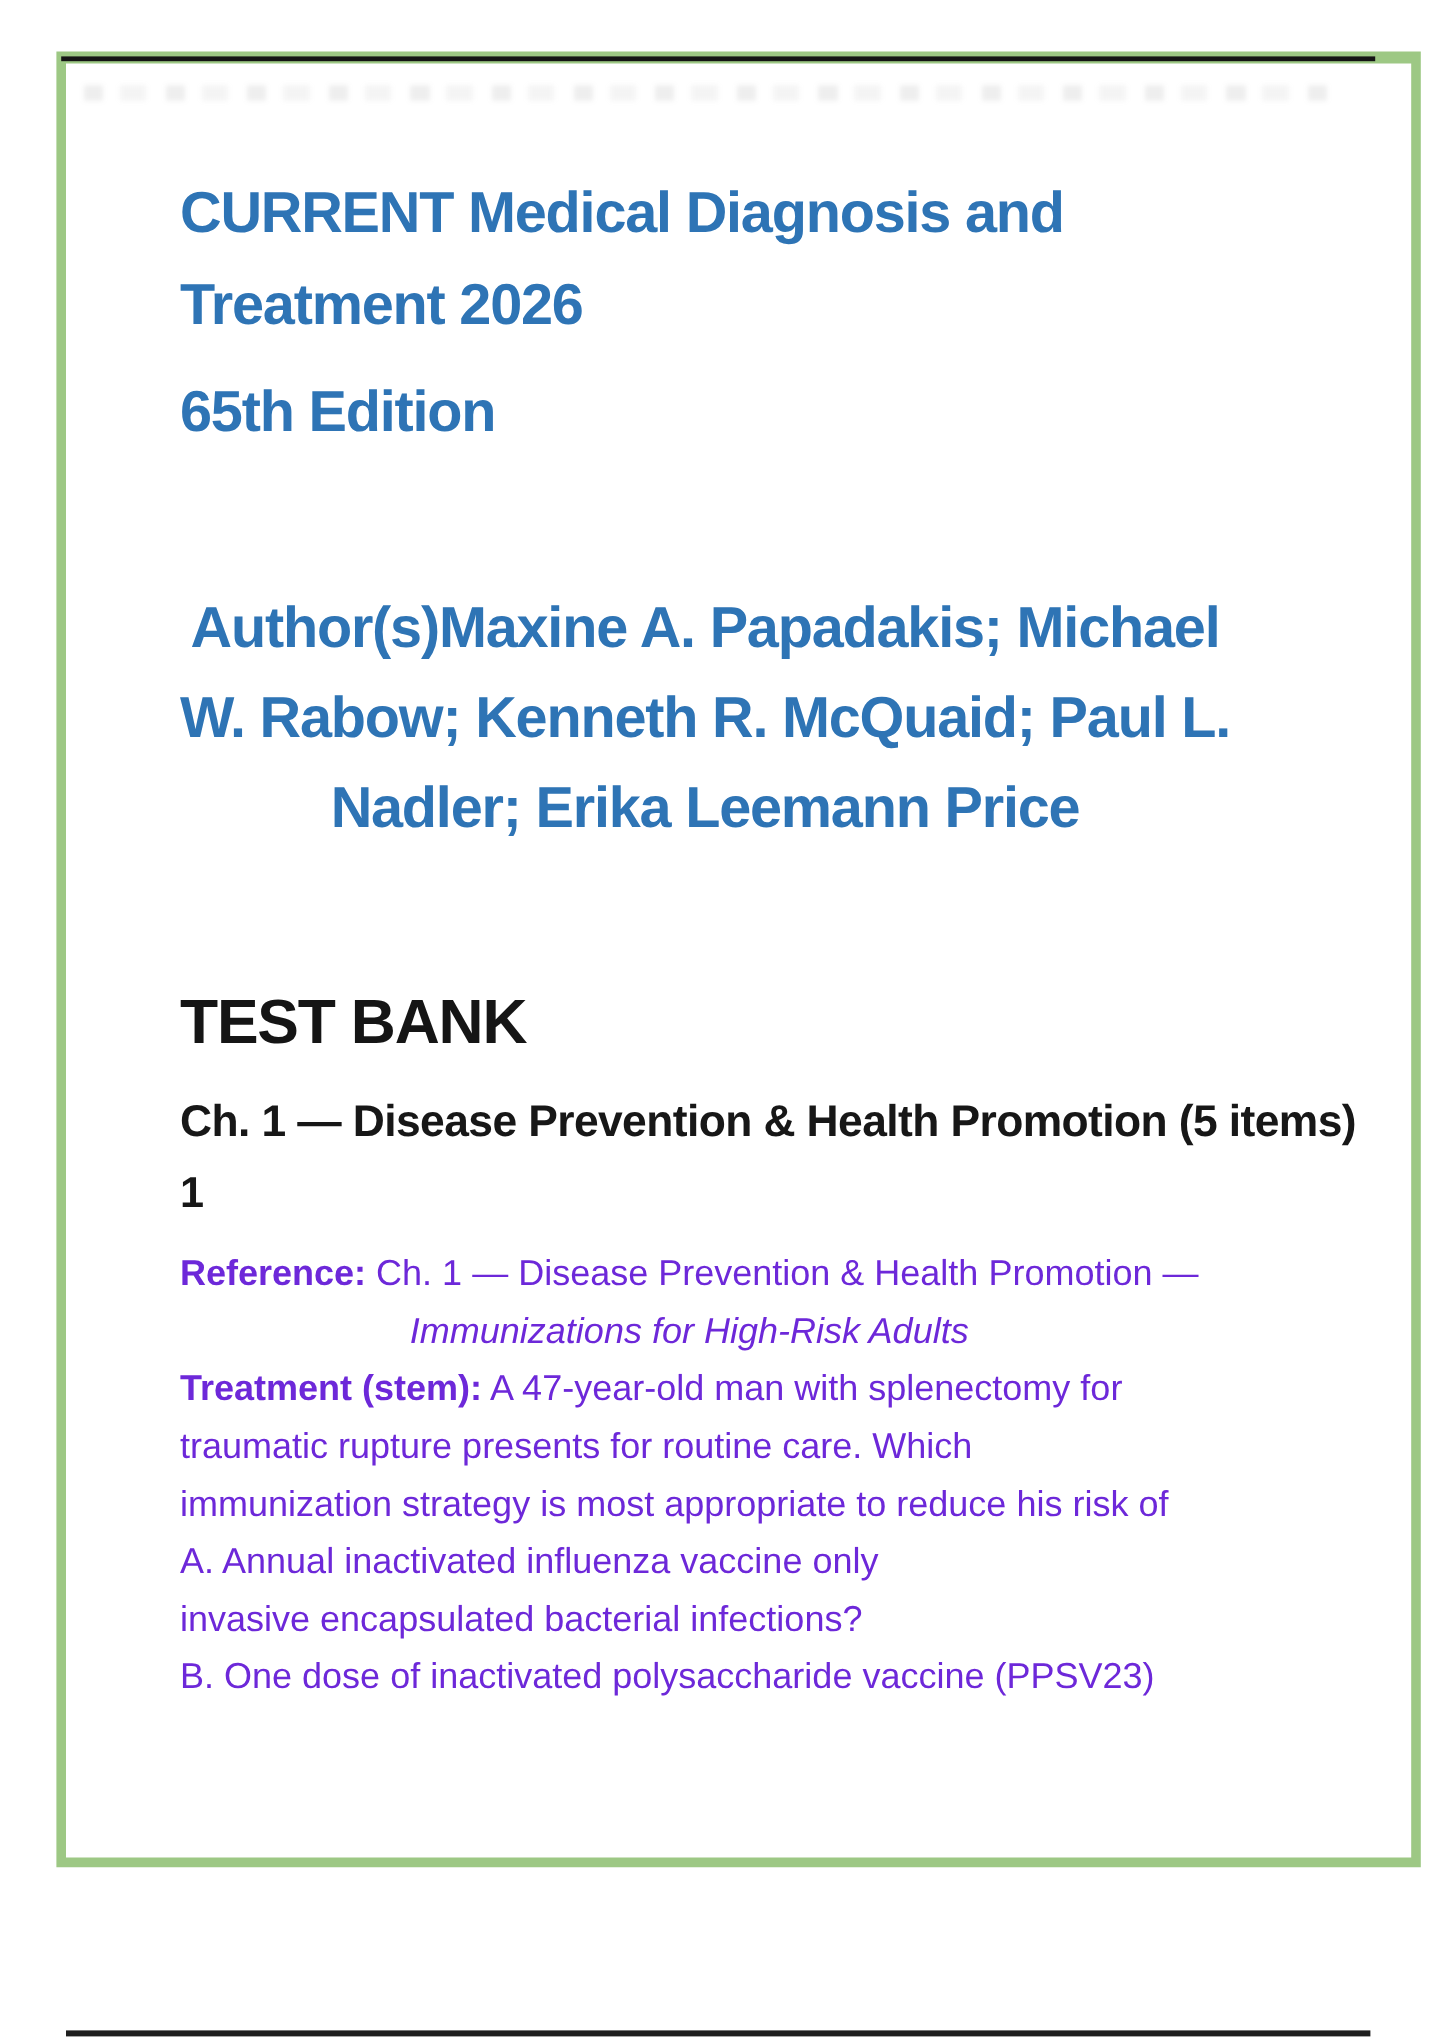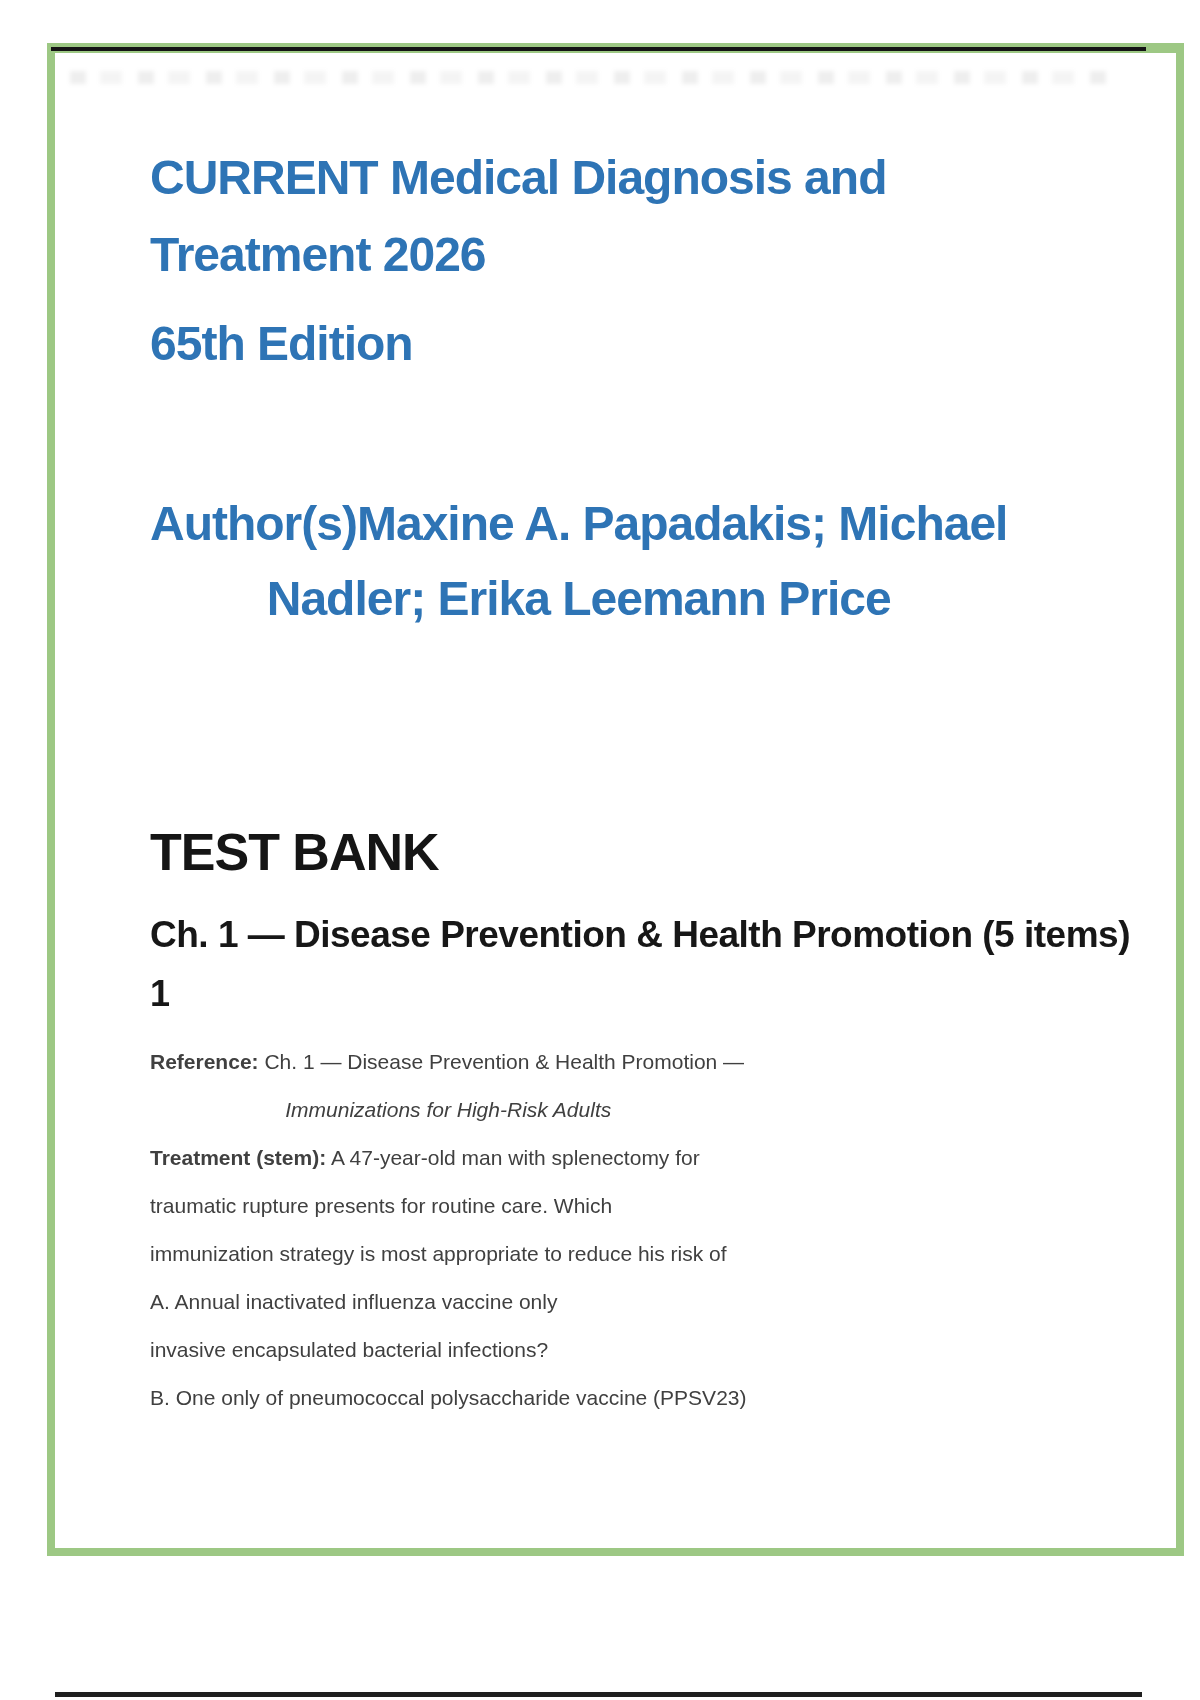--- a/index.html
+++ b/index.html
@@ -52,21 +52,21 @@
     color:#171717;font-weight:bold;
     font-size:37px;line-height:48px;letter-spacing:-0.5px;white-space:nowrap;
   }
   .item-number{
     position:absolute;left:150px;top:970px;
     color:#171717;font-weight:bold;
     font-size:36px;line-height:48px;
   }
   .body-block{
     position:absolute;left:150px;top:1038px;
-    color:#404040;font-size:21px;line-height:48px;white-space:nowrap;
+    color:#6d28d9;font-size:30px;line-height:48px;white-space:nowrap;
   }
   .body-block .line{height:48px;}
   .b{font-weight:bold;}
   .i{font-style:italic;text-align:center;}
 
   .page-bottom-line{
     position:absolute;left:55px;top:1692px;width:1087px;height:5px;
     background:#1f1f1f;
   }
 </style>
@@ -82,35 +82,36 @@
 
   <div class="blue-heading" style="top:139px">
     <div>CURRENT Medical Diagnosis and</div>
     <div>Treatment 2026</div>
   </div>
 
   <div class="blue-heading" style="top:305px">65th Edition</div>
 
   <div class="blue-heading author-block" style="top:486px">
     <div>Author(s)Maxine A. Papadakis; Michael</div>
+    <div>W. Rabow; Kenneth R. McQuaid; Paul L.</div>
     <div>Nadler; Erika Leemann Price</div>
   </div>
 
   <div class="test-bank">TEST BANK</div>
 
   <div class="chapter-heading">Ch. 1 — Disease Prevention &amp; Health Promotion (5 items)</div>
 
   <div class="item-number">1</div>
 
   <div class="body-block">
     <div class="line"><span class="b">Reference:</span><span> Ch. 1 — Disease Prevention &amp; Health Promotion —</span></div>
     <div class="line i">Immunizations for High-Risk Adults</div>
     <div class="line"><span class="b">Treatment (stem):</span><span> A 47-year-old man with splenectomy for</span></div>
     <div class="line">traumatic rupture presents for routine care. Which</div>
     <div class="line">immunization strategy is most appropriate to reduce his risk of</div>
     <div class="line">A. Annual inactivated influenza vaccine only</div>
     <div class="line">invasive encapsulated bacterial infections?</div>
-    <div class="line">B. One only of pneumococcal polysaccharide vaccine (PPSV23)</div>
+    <div class="line">B. One dose of inactivated polysaccharide vaccine (PPSV23)</div>
   </div>
 
   <div class="page-bottom-line"></div>
 
 </div>
 
 </body></html>

